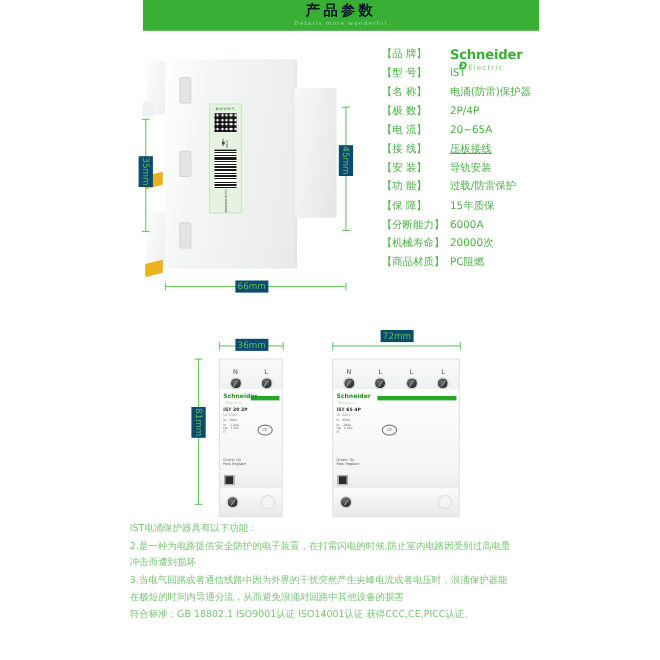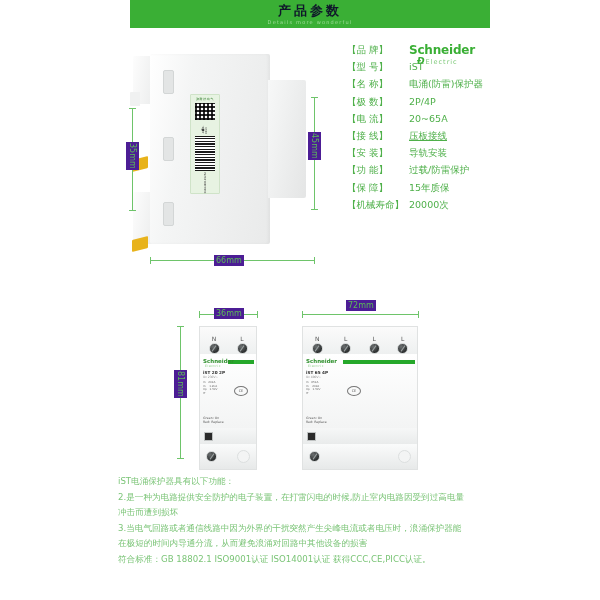--- a/index.html
+++ b/index.html
@@ -132,21 +132,21 @@
     writing-mode:vertical-rl;transform:rotate(180deg);height:22px;
   }
 
   
   .dim-line-v{position:absolute;width:1px;background:#6ec46a;}
   .dim-line-h{position:absolute;height:1px;background:#6ec46a;}
   .dim-cap-h{position:absolute;width:7px;height:1px;background:#6ec46a;}
   .dim-cap-v{position:absolute;width:1px;height:7px;background:#6ec46a;}
   .dim-text{
     position:absolute;color:#5cbb57;font-size:8px;line-height:9px;
-    background:#4c1d95;padding:1px 2px;white-space:nowrap;
+    background:#0c4a6e;padding:1px 2px;white-space:nowrap;
   }
   .dim-text-v{
     writing-mode:vertical-rl;
   }
 
   
   #bottom-area{position:absolute;left:170px;top:300px;width:270px;height:165px;}
 
   .device{position:absolute;}
   .dev-top{
@@ -316,22 +316,30 @@
   </div>
   <div class="spec-row">
     <div class="spec-label">【功    能】</div>
     <div class="spec-value">过载/防雷保护</div>
   </div>
   <div class="spec-row">
     <div class="spec-label">【保    障】</div>
     <div class="spec-value">15年质保</div>
   </div>
   <div class="spec-row">
+    <div class="spec-label">【分断能力】</div>
+    <div class="spec-value">6000A</div>
+  </div>
+  <div class="spec-row">
     <div class="spec-label">【机械寿命】</div>
     <div class="spec-value">20000次</div>
+  </div>
+  <div class="spec-row">
+    <div class="spec-label">【商品材质】</div>
+    <div class="spec-value">PC阻燃</div>
   </div>
 </div>
 
 <div id="bottom-area">
 
   <div class="dim-line-v" style="left:10px;top:26px;height:132px;"></div>
   <div class="dim-cap-h" style="left:7px;top:26px;"></div>
   <div class="dim-cap-h" style="left:7px;top:158px;"></div>
   <div class="dim-text dim-text-v" style="left:4px;top:70px;">81mm</div>
 

